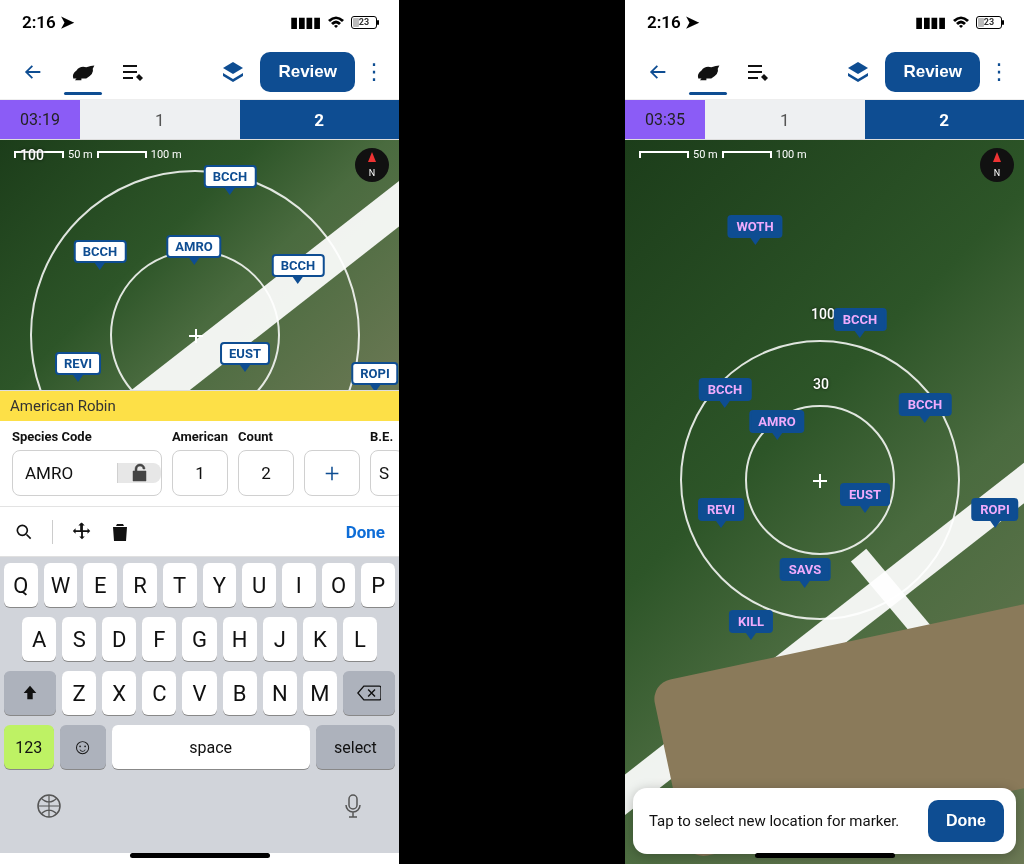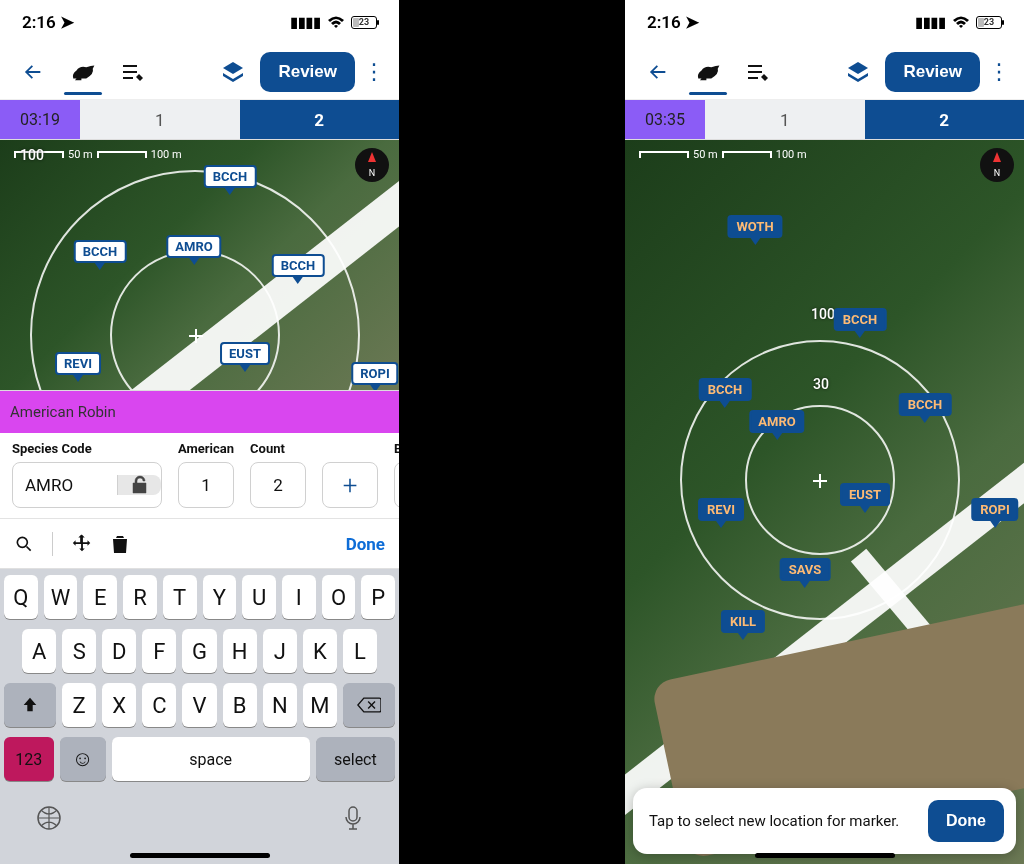--- a/index.html
+++ b/index.html
@@ -106,34 +106,34 @@
   .compass .n { position:absolute; bottom:4px;}
 
   .pin {
     position:absolute; transform:translate(-50%,-100%);
   }
   .pin .lbl {
     background:#fff; color:#0e4d92; font-weight:700; font-size:13px;
     padding:2px 7px; border:2px solid #0e4d92; border-radius:4px;
     white-space:nowrap;
   }
-  .pin.dark .lbl { background:#0e4d92; color:#fdba74; }
+  .pin.dark .lbl { background:#0e4d92; color:#f0abfc; }
   .pin .tail {
     width:0;height:0; margin:0 auto;
     border-left:5px solid transparent; border-right:5px solid transparent;
     border-top:7px solid #0e4d92;
   }
 
   
   .species-name {
-    background:#d946ef; padding:12px 10px; font-size:15px; color:#333;
+    background:#fde047; padding:6px 10px; font-size:15px; color:#333;
     border-top:1px solid #ddd;
   }
   .fields-row {
-    display:flex; gap:16px; padding:8px 12px 10px; align-items:flex-end;
+    display:flex; gap:10px; padding:8px 12px 10px; align-items:flex-end;
     border-bottom:1px solid #e3e3e3;
   }
   .field { display:flex; flex-direction:column; }
   .field label { font-size:13px; font-weight:700; color:#111; margin-bottom:6px;}
   .inputbox {
     height:46px; border:1px solid #d0d0d0; border-radius:8px;
     display:flex; align-items:center; justify-content:center;
     font-size:17px; color:#111; background:#fff;
   }
   .species-code { width:150px; display:flex;}
@@ -157,21 +157,21 @@
   }
   .krow { display:flex; gap:6px; margin-bottom:10px; justify-content:center;}
   .key {
     background:#fff; border-radius:6px; box-shadow:0 1px 0 #888;
     height:44px; flex:1; display:flex; align-items:center; justify-content:center;
     font-size:22px; color:#111; max-width:36px;
   }
   .key.wide { max-width:52px; background:#adb2bc;}
   .key.space { max-width:none; flex:4; font-size:16px;}
   .key.ret { max-width:none; flex:1.6; background:#adb2bc; font-size:16px;}
-  .key.num { max-width:none; flex:1; background:#be185d; font-size:16px;}
+  .key.num { max-width:none; flex:1; background:#bef264; font-size:16px;}
   .key.emoji { max-width:46px; background:#adb2bc;}
   .kbottom { display:flex; justify-content:space-between; padding:14px 32px 0;}
   .home-ind { position:absolute; bottom:6px; left:50%; transform:translateX(-50%); width:140px; height:5px; background:#000; border-radius:3px;}
 
   
   .prompt-bar {
     position:absolute; left:8px; right:8px; bottom:10px; height:66px;
     background:#fff; border-radius:14px; display:flex; align-items:center;
     padding:0 12px 0 16px; box-shadow:0 2px 12px rgba(0,0,0,0.25);
   }
@@ -516,21 +516,21 @@
           <div class="tail"></div>
         </div>
         <div class="pin dark" style="left: 370px; top: 388px;">
           <div class="lbl">ROPI</div>
           <div class="tail"></div>
         </div>
         <div class="pin dark" style="left: 180px; top: 448px; text-align: center;">
           <div class="lbl">SAVS</div>
           <div class="tail"></div>
         </div>
-        <div class="pin dark" style="left: 118px; top: 500px;">
+        <div class="pin dark" style="left: 126px; top: 500px;">
           <div class="lbl">KILL</div>
           <div class="tail"></div>
         </div>
       </div>
   </div>
 
   <div class="prompt-bar">
     <div class="msg">Tap to select new location for marker.</div>
     <button class="done-btn">Done</button>
   </div>

